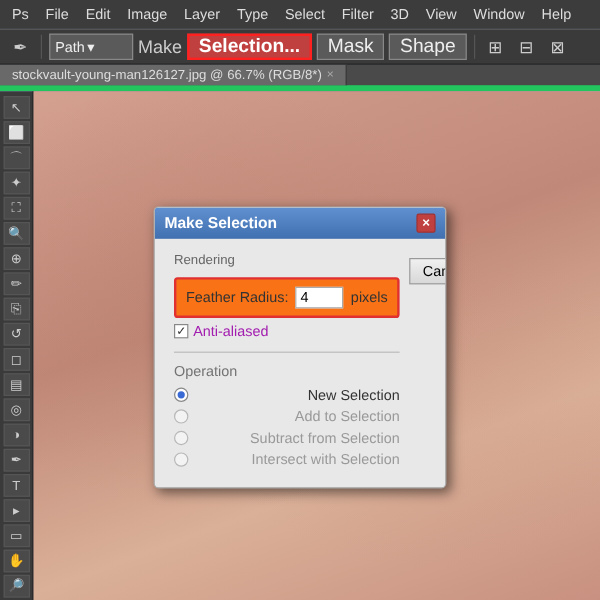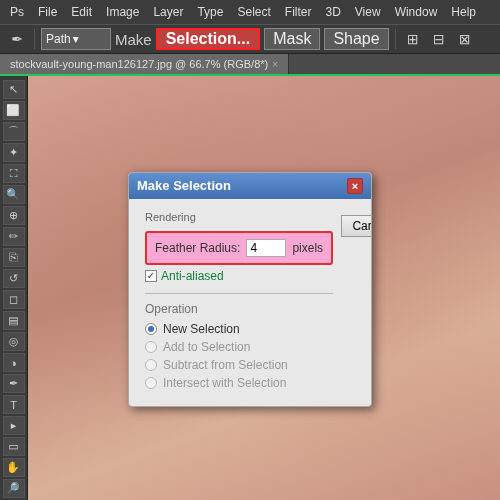--- a/index.html
+++ b/index.html
@@ -69,21 +69,21 @@
       color: #fff;
       font-weight: bold;
     }
 
     
     .tab-bar {
       background: #4a4a4a;
       height: 22px;
       display: flex;
       align-items: center;
-      border-bottom: 2px solid #22c55e;
+      border-bottom: 5px solid #22c55e;
     }
     .tab-item {
       background: #696969;
       border-right: 1px solid #333;
       padding: 2px 10px;
       font-size: 11px;
       color: #ddd;
       height: 100%;
       display: flex; align-items: center; gap: 4px;
       cursor: pointer;
@@ -183,21 +183,21 @@
       color: #666;
       margin-bottom: 8px;
     }
     .feather-row {
       display: flex;
       align-items: center;
       gap: 6px;
       border: 2px solid #e03030;
       padding: 6px 8px;
       border-radius: 3px;
-      background: #f9a8d4;
+      background: #f97316;
       margin-bottom: 4px;
     }
     .feather-label {
       font-size: 12px;
       color: #333;
       white-space: nowrap;
     }
     .feather-input {
       width: 40px;
       border: 1px solid #aaa;
@@ -215,38 +215,39 @@
       gap: 4px;
       margin-bottom: 10px;
     }
     .checkbox {
       width: 12px; height: 12px;
       border: 1px solid #888;
       background: #fff;
       display: flex; align-items: center; justify-content: center;
       font-size: 10px; color: #333;
     }
-    .check-label { font-size: 12px; color: #15803d; }
+    .check-label { font-size: 12px; color: #a21caf; }
 
     .divider-line {
       border: none;
       border-top: 1px solid #bbb;
       margin: 4px 0 8px 0;
     }
 
     .operation-section-label {
       font-size: 12px;
       color: #737373;
       margin-bottom: 6px;
     }
     .radio-row {
       display: flex;
       align-items: center;
       gap: 6px;
       margin-bottom: 4px;
+      justify-content: space-between;
     }
     .radio-btn {
       width: 12px; height: 12px;
       border-radius: 50%;
       border: 1px solid #888;
       background: #fff;
       display: flex; align-items: center; justify-content: center;
     }
     .radio-btn.selected::after {
       content: '';

